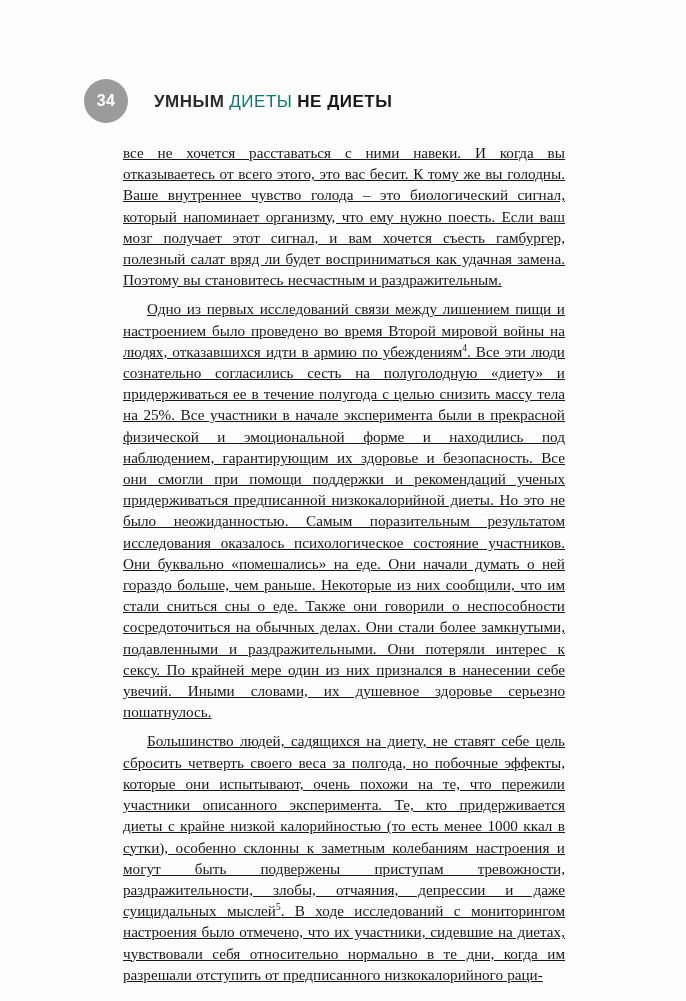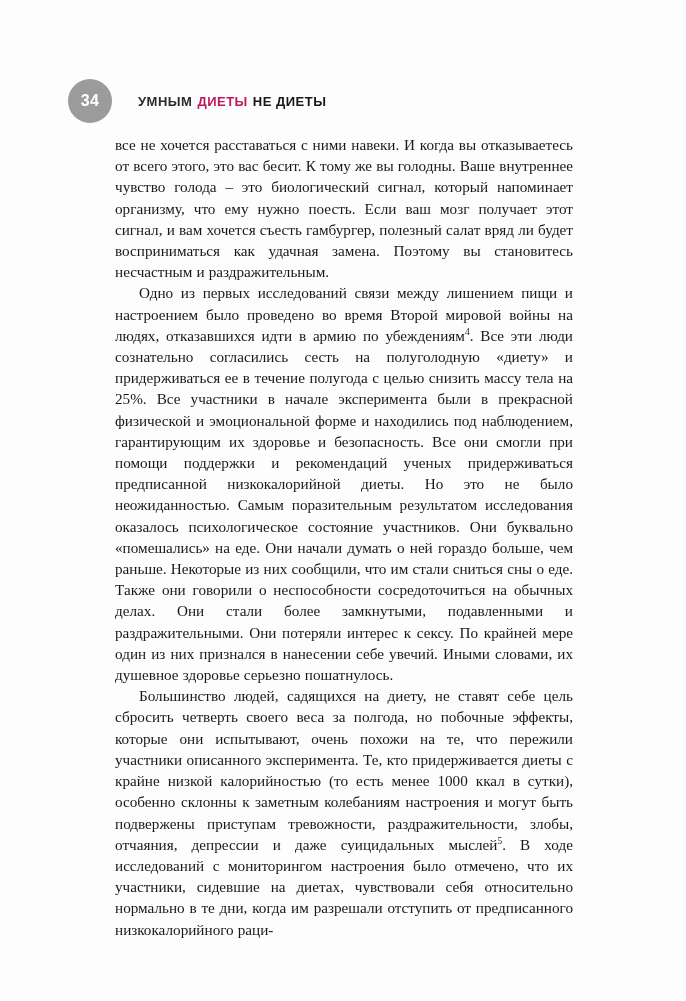--- a/index.html
+++ b/index.html
@@ -21,21 +21,21 @@
     position: relative;
     width: 686px;
     height: 1001px;
     background: #fdfdfd;
     box-sizing: border-box;
   }
 
   
   .running-header {
     position: absolute;
-    left: 68px;
+    left: 84px;
     top: 78px;
     display: flex;
     align-items: center;
     height: 46px;
   }
 
   .folio-circle {
     width: 44px;
     height: 44px;
     border-radius: 50%;
@@ -51,58 +51,59 @@
     font-weight: 700;
     font-size: 16px;
     color: #ffffff;
     letter-spacing: 0.4px;
     line-height: 1;
   }
 
   .header-title {
     margin-left: 26px;
     font-family: "Liberation Sans", "DejaVu Sans", sans-serif;
-    font-size: 13px;
+    font-size: 17px;
     letter-spacing: 0.5px;
     line-height: 1;
     white-space: nowrap;
     display: flex;
     align-items: baseline;
     gap: 5px;
   }
   .ht-part-1 {
     color: #2b2b2b;
     font-weight: 600;
   }
   .ht-part-2 {
-    color: #be185d;
-    font-weight: 700;
+    color: #0f766e;
+    font-weight: 400;
   }
   .ht-part-3 {
     color: #171717;
     font-weight: 800;
   }
 
   
   .text-block {
     position: absolute;
     left: 115px;
     top: 134px;
     width: 458px;
   }
 
   .para {
-    margin: 0;
+    margin: 8px;
     font-size: 15.2px;
     line-height: 21.2px;
     text-align: justify;
     text-align-last: left;
     color: #18181a;
     hyphens: manual;
     word-spacing: 0.02em;
+    text-decoration: underline;
   }
 
   .para + .para {
     text-indent: 24px;
   }
 
   sup.fn {
     font-size: 0.62em;
     vertical-align: super;
     line-height: 0;

